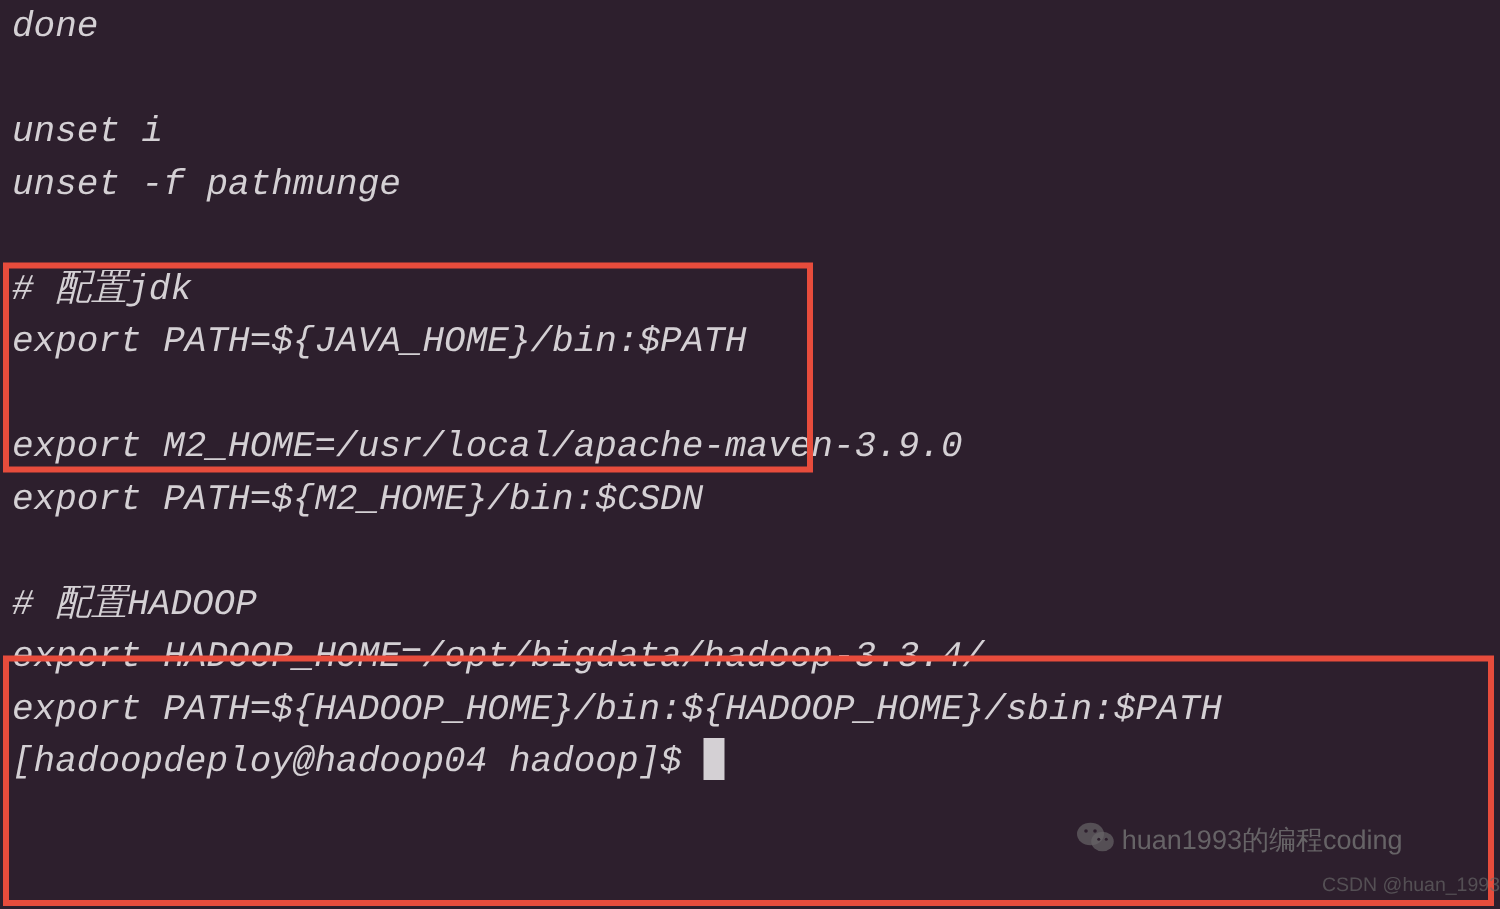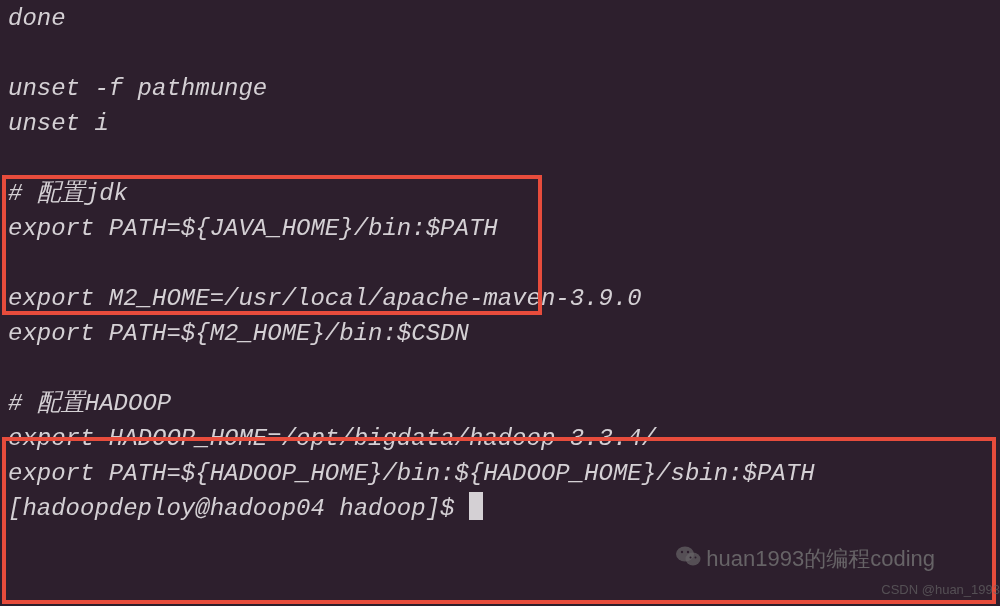--- a/index.html
+++ b/index.html
@@ -49,21 +49,21 @@
       width: 14px;
       height: 28px;
       background-color: #d4d0d4;
       vertical-align: text-bottom;
       margin-bottom: 2px;
     }
     .watermark {
       position: absolute;
       right: 65px;
       bottom: 30px;
-      font-size: 22px;
+      font-size: 18px;
       color: #7a7a7a;
       opacity: 0.75;
       font-family: Arial, sans-serif;
     }
     .watermark-icon {
       display: inline-block;
       vertical-align: middle;
       margin-right: 4px;
     }
     .csdn-mark {
@@ -75,22 +75,22 @@
       opacity: 0.65;
       font-family: Arial, sans-serif;
     }
   </style>
 </head>
 <body>
 
 <div class="terminal">
   <div class="line">done</div>
   <div class="line"></div>
+  <div class="line">unset i</div>
   <div class="line">unset -f pathmunge</div>
-  <div class="line">unset i</div>
   <div class="line"></div>
   <div class="line"># 配置jdk</div>
   <div class="line">export PATH=${JAVA_HOME}/bin:$PATH</div>
   <div class="line"></div>
   <div class="line">export M2_HOME=/usr/local/apache-maven-3.9.0</div>
   <div class="line">export PATH=${M2_HOME}/bin:$CSDN</div>
   <div class="line"></div>
   <div class="line"># 配置HADOOP</div>
   <div class="line">export HADOOP_HOME=/opt/bigdata/hadoop-3.3.4/</div>
   <div class="line">export PATH=${HADOOP_HOME}/bin:${HADOOP_HOME}/sbin:$PATH</div>

